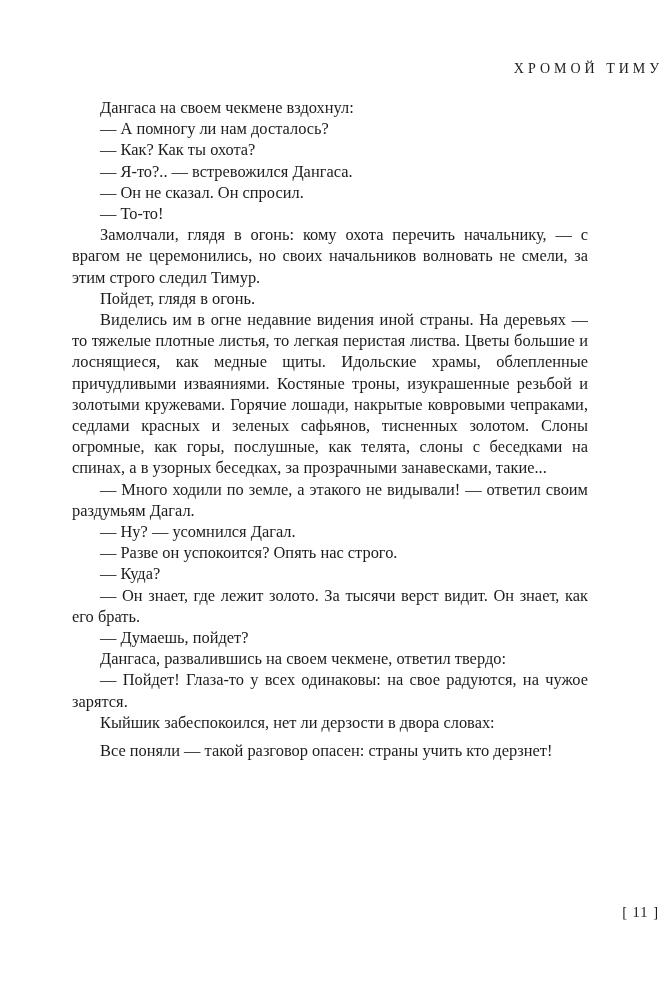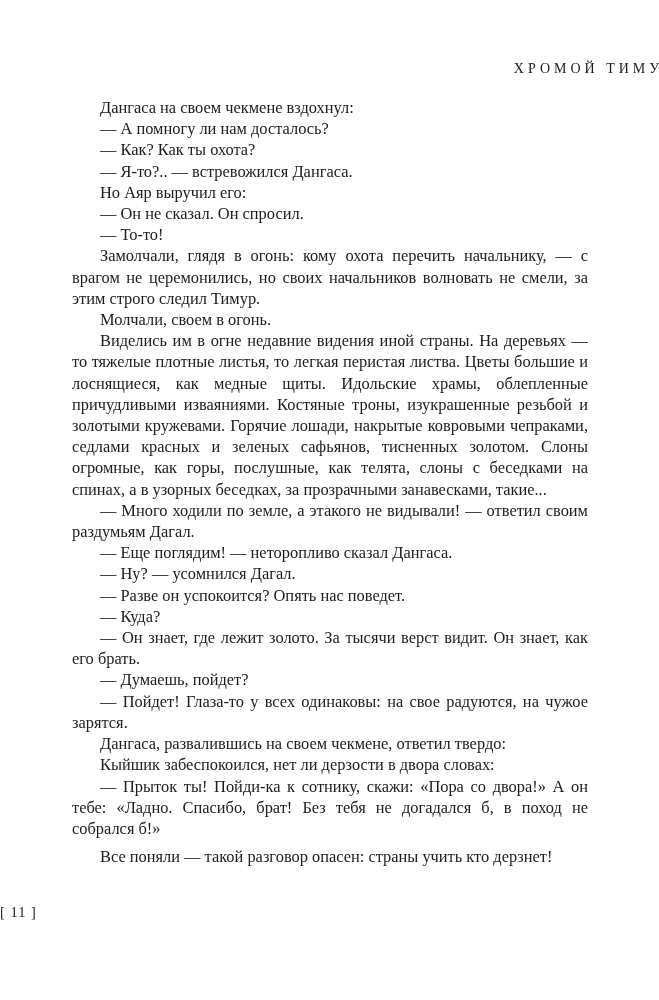--- a/index.html
+++ b/index.html
@@ -42,51 +42,48 @@
     text-indent: 28px;
   }
   .text-body p.space-before {
     margin-top: 7px;
   }
   .page-number {
     position: absolute;
     bottom: 79px;
     left: 0;
     width: 100%;
-    text-align: left;
+    text-align: right;
     font-size: 14.5px;
     letter-spacing: 1px;
     color: #1c1c1c;
   }
 </style>
 </head>
 <body>
 
 <div class="page">
   <div class="running-head">ХРОМОЙ ТИМУР</div>
 
   <div class="text-body" id="text-body">
       <p>Дангаса на своем чекмене вздохнул:</p>
       <p>— А помногу ли нам досталось?</p>
       <p>— Как? Как ты охота?</p>
       <p>— Я-то?.. — встревожился Дангаса.</p>
-      <p>Но Аяр выручил его:</p>
       <p>— Он не сказал. Он спросил.</p>
       <p>— То-то!</p>
       <p>Замолчали, глядя в огонь: кому охота перечить начальнику, — с врагом не церемонились, но своих начальников волновать не смели, за этим строго следил Тимур.</p>
-      <p>Молчали, своем в огонь.</p>
+      <p>Пойдет, глядя в огонь.</p>
       <p>Виделись им в огне недавние видения иной страны. На деревьях — то тяжелые плотные листья, то легкая перистая листва. Цветы большие и лоснящиеся, как медные щиты. Идольские храмы, облепленные причудливыми изваяниями. Костяные троны, изукрашенные резьбой и золотыми кружевами. Горячие лошади, накрытые ковровыми чепраками, седлами красных и зеленых сафьянов, тисненных золотом. Слоны огромные, как горы, послушные, как телята, слоны с беседками на спинах, а в узорных беседках, за прозрачными занавесками, такие...</p>
       <p>— Много ходили по земле, а этакого не видывали! — ответил своим раздумьям Дагал.</p>
-      <p>— Еще поглядим! — неторопливо сказал Дангаса.</p>
       <p>— Ну? — усомнился Дагал.</p>
-      <p>— Разве он успокоится? Опять нас поведет.</p>
+      <p>— Разве он успокоится? Опять нас строго.</p>
       <p>— Куда?</p>
       <p>— Он знает, где лежит золото. За тысячи верст видит. Он знает, как его брать.</p>
       <p>— Думаешь, пойдет?</p>
+      <p>Дангаса, развалившись на своем чекмене, ответил твердо:</p>
       <p>— Пойдет! Глаза-то у всех одинаковы: на свое радуются, на чужое зарятся.</p>
-      <p>Дангаса, развалившись на своем чекмене, ответил твердо:</p>
       <p>Кыйшик забеспокоился, нет ли дерзости в двора словах:</p>
-      <p>— Прыток ты! Пойди-ка к сотнику, скажи: «Пора со двора!» А он тебе: «Ладно. Спасибо, брат! Без тебя не догадался б, в поход не собрался б!»</p>
       <p class="space-before">Все поняли — такой разговор опасен: страны учить кто дерзнет!</p>
     </div>
 
   <div class="page-number">[ 11 ]</div>
 </div>
 
 </body></html>

